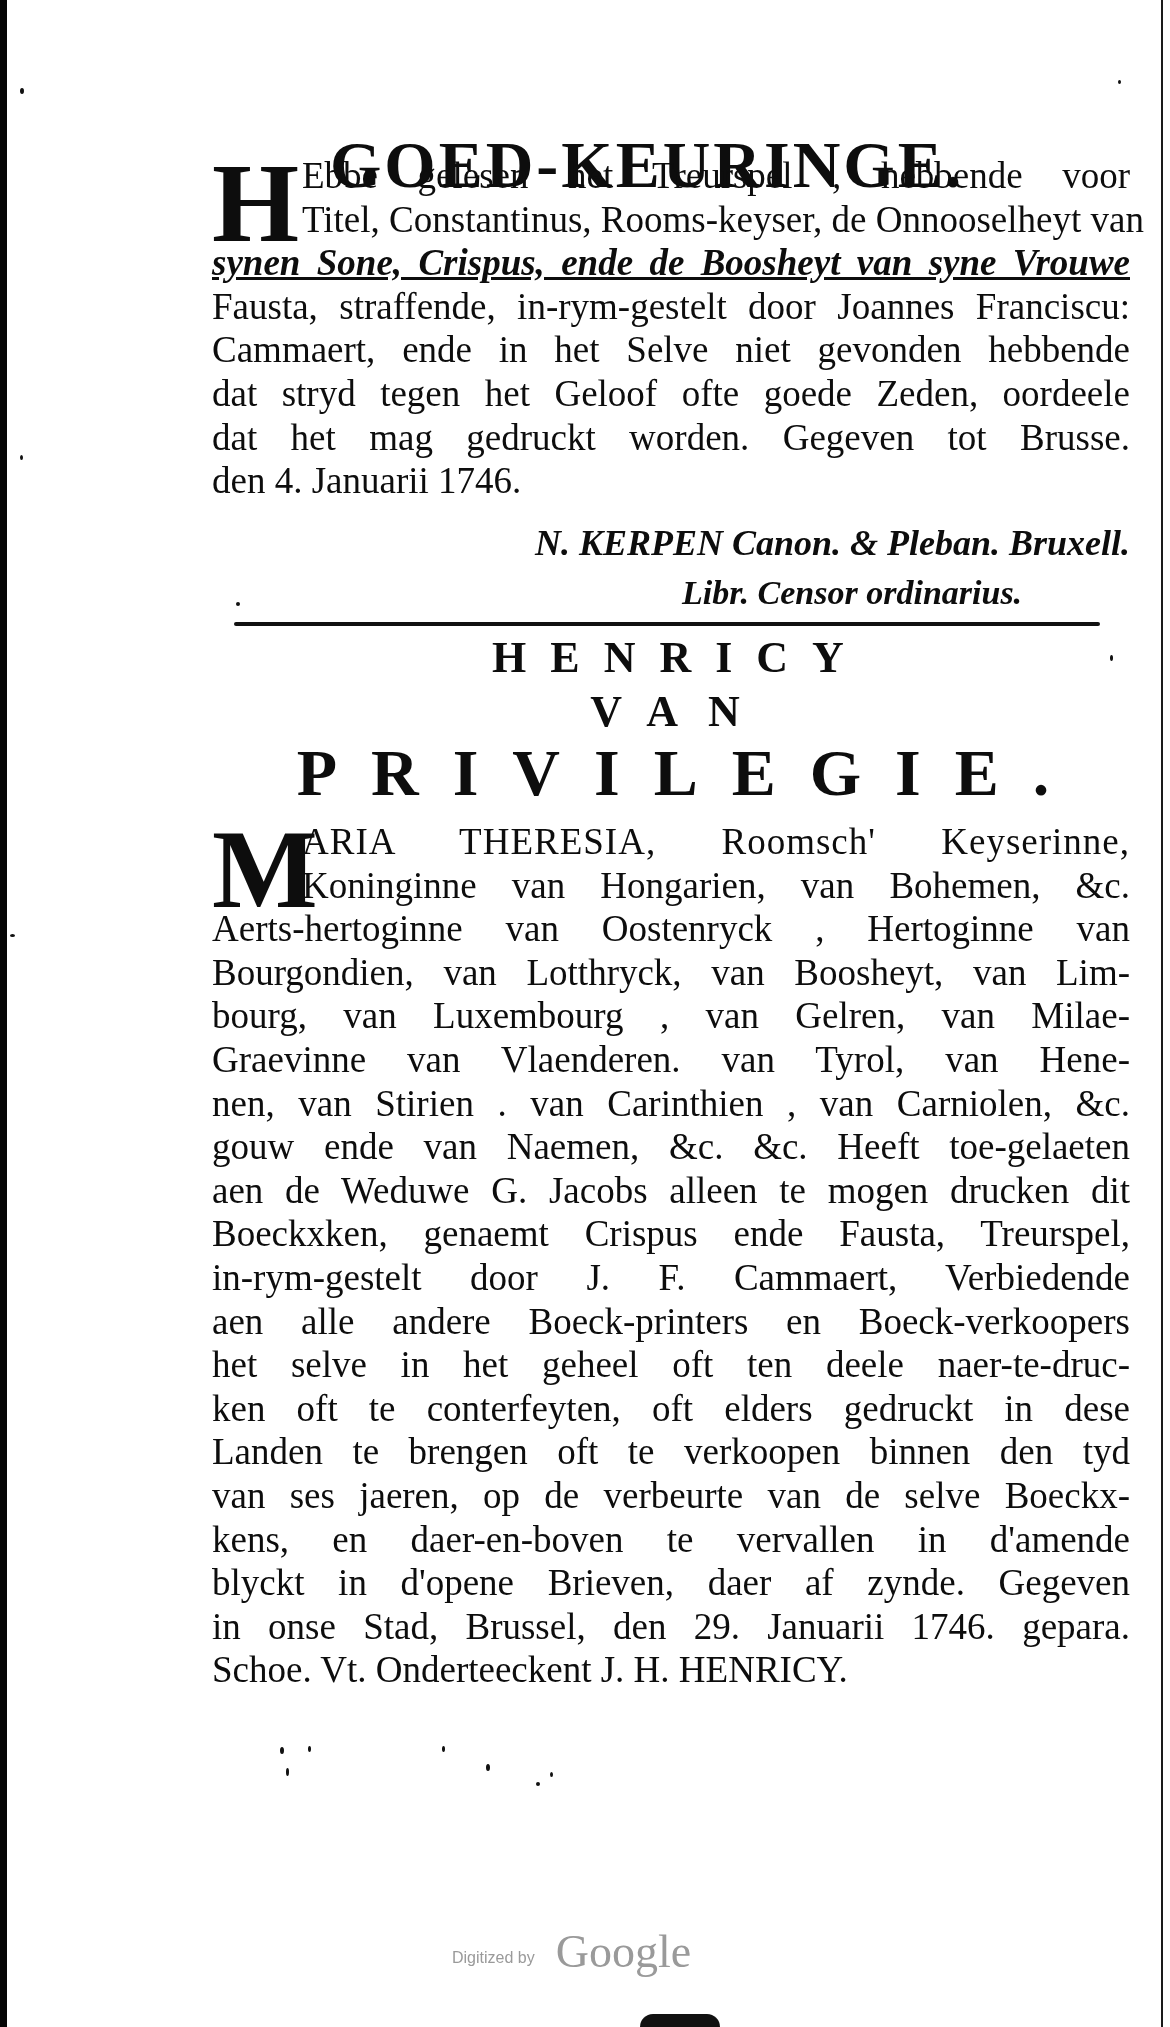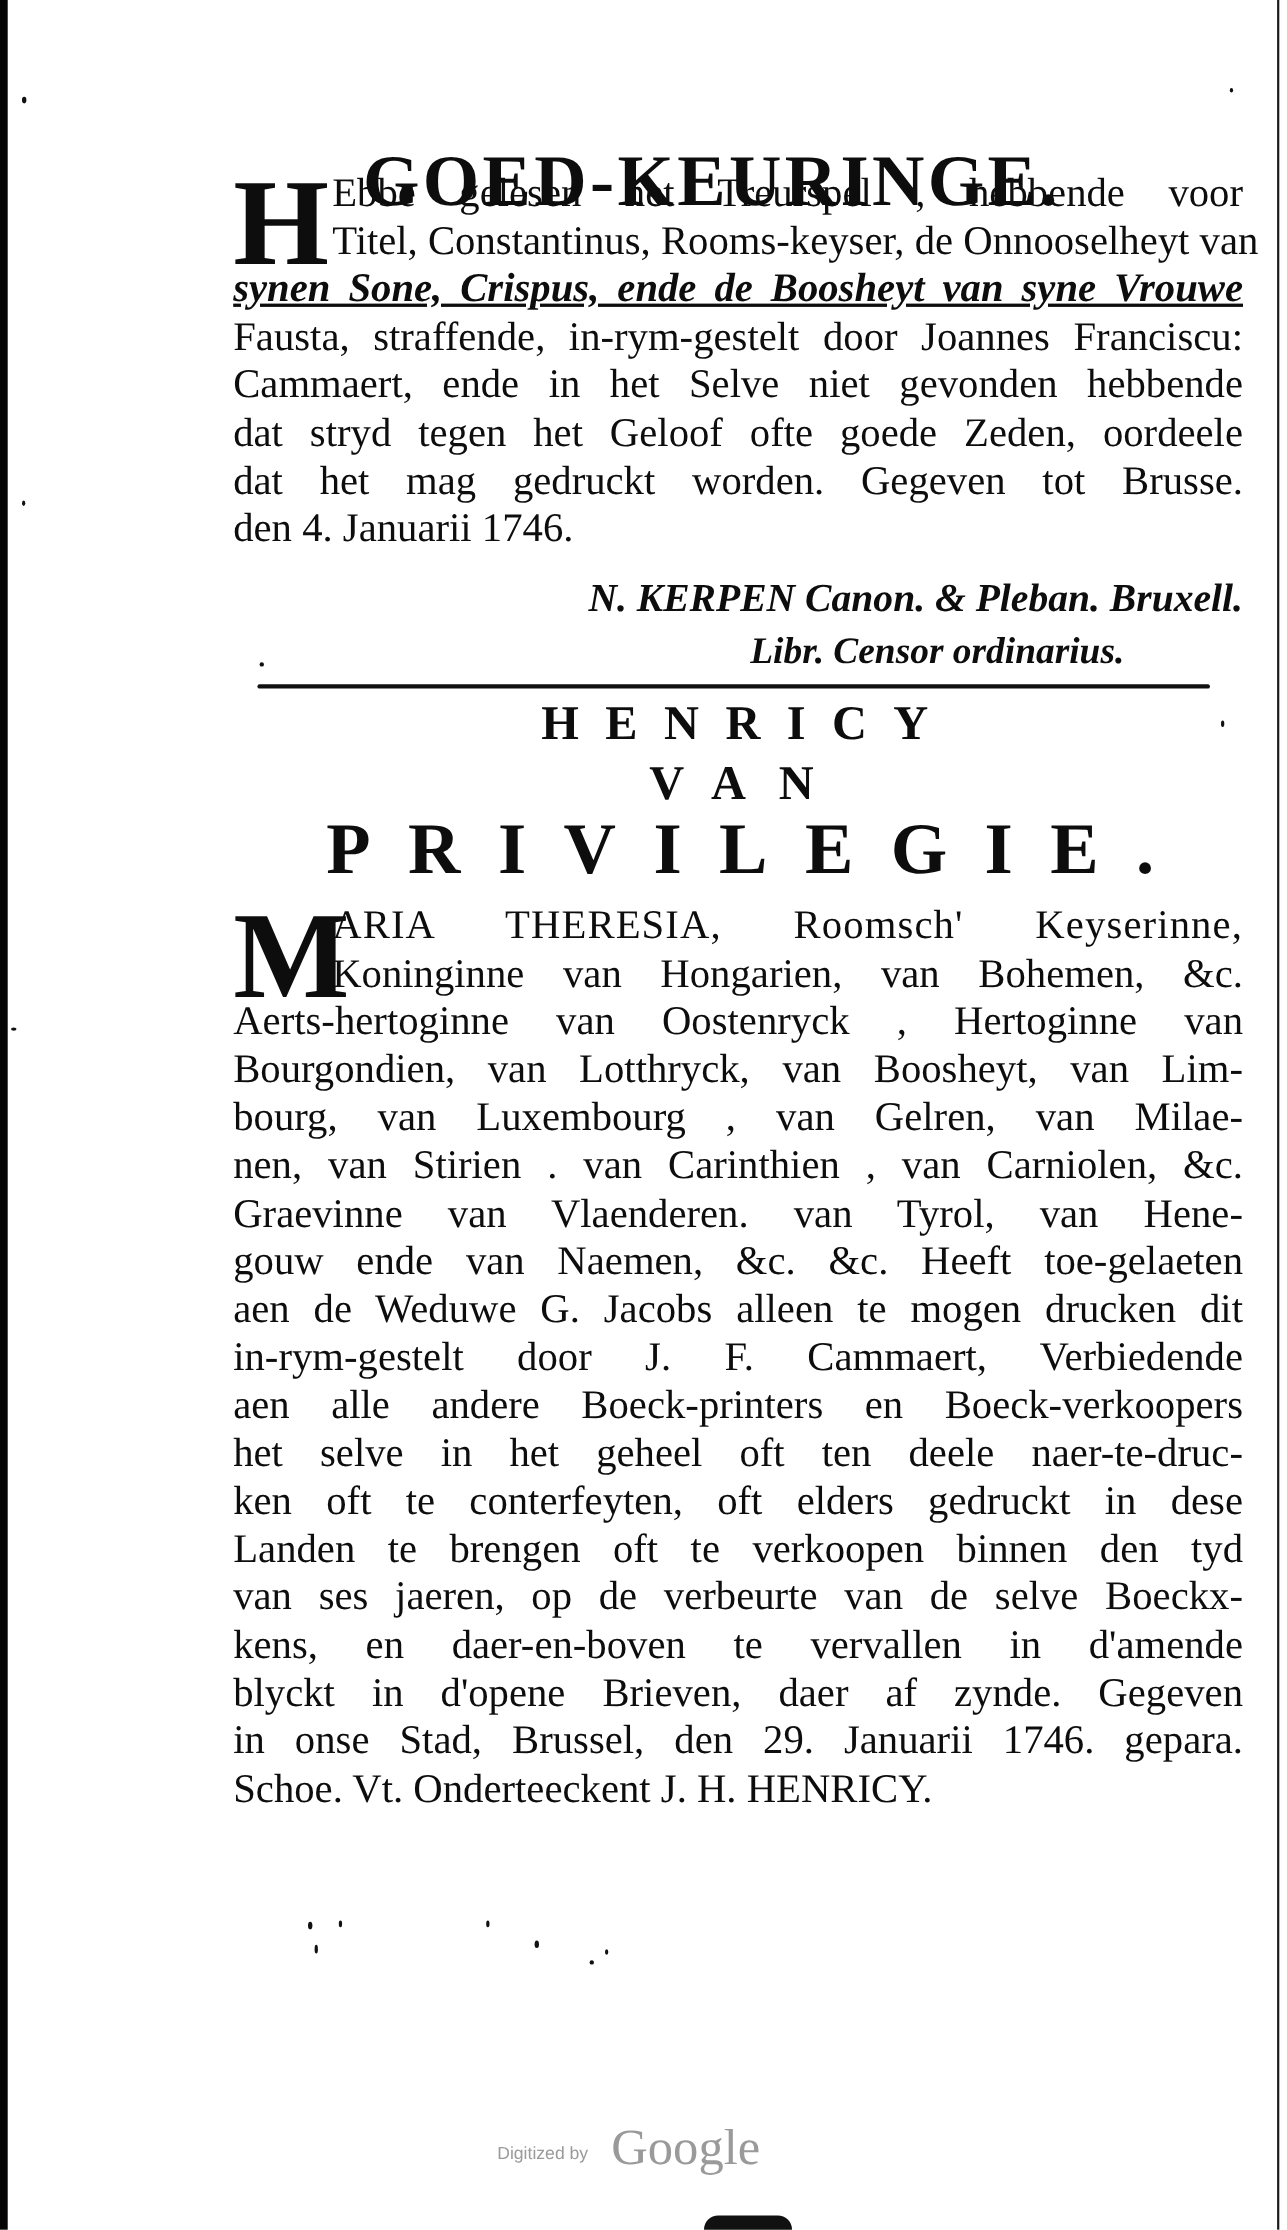--- a/index.html
+++ b/index.html
@@ -74,24 +74,25 @@
 <div class="h-van">VAN</div>
 <div class="h-priv">PRIVILEGIE.</div>
 
 <div class="para" style="top:820px;">
   <span class="dropcap">M</span>
   <span class="line indent sc">ARIA THERESIA, Roomsch' Keyserinne,</span>
   <span class="line indent">Koninginne van Hongarien, van Bohemen, &amp;c.</span>
   <span class="line">Aerts-hertoginne van Oostenryck , Hertoginne van</span>
   <span class="line">Bourgondien, van Lotthryck, van Boosheyt, van Lim-</span>
   <span class="line">bourg, van Luxembourg , van Gelren, van Milae-</span>
+  <span class="line">Graevinne van Vlaenderen. van Tyrol, van Hene-</span>
   <span class="line">nen, van Stirien . van Carinthien , van Carniolen, &amp;c.</span>
-  <span class="line">Graevinne van Vlaenderen. van Tyrol, van Hene-</span>
   <span class="line">gouw ende van Naemen, &amp;c. &amp;c. Heeft toe-gelaeten</span>
   <span class="line">aen de Weduwe G. Jacobs alleen te mogen drucken dit</span>
+  <span class="line">Boeckxken, genaemt Crispus ende Fausta, Treurspel,</span>
   <span class="line">in-rym-gestelt door J. F. Cammaert, Verbiedende</span>
   <span class="line">aen alle andere Boeck-printers en Boeck-verkoopers</span>
   <span class="line">het selve in het geheel oft ten deele naer-te-druc-</span>
   <span class="line">ken oft te conterfeyten, oft elders gedruckt in dese</span>
   <span class="line">Landen te brengen oft te verkoopen binnen den tyd</span>
   <span class="line">van ses jaeren, op de verbeurte van de selve Boeckx-</span>
   <span class="line">kens, en daer-en-boven te vervallen in d'amende</span>
   <span class="line">blyckt in d'opene Brieven, daer af zynde. Gegeven</span>
   <span class="line">in onse Stad, Brussel, den 29. Januarii 1746. gepara.</span>
   <span class="line last">Schoe. Vt. Onderteeckent J. H. HENRICY.</span>

